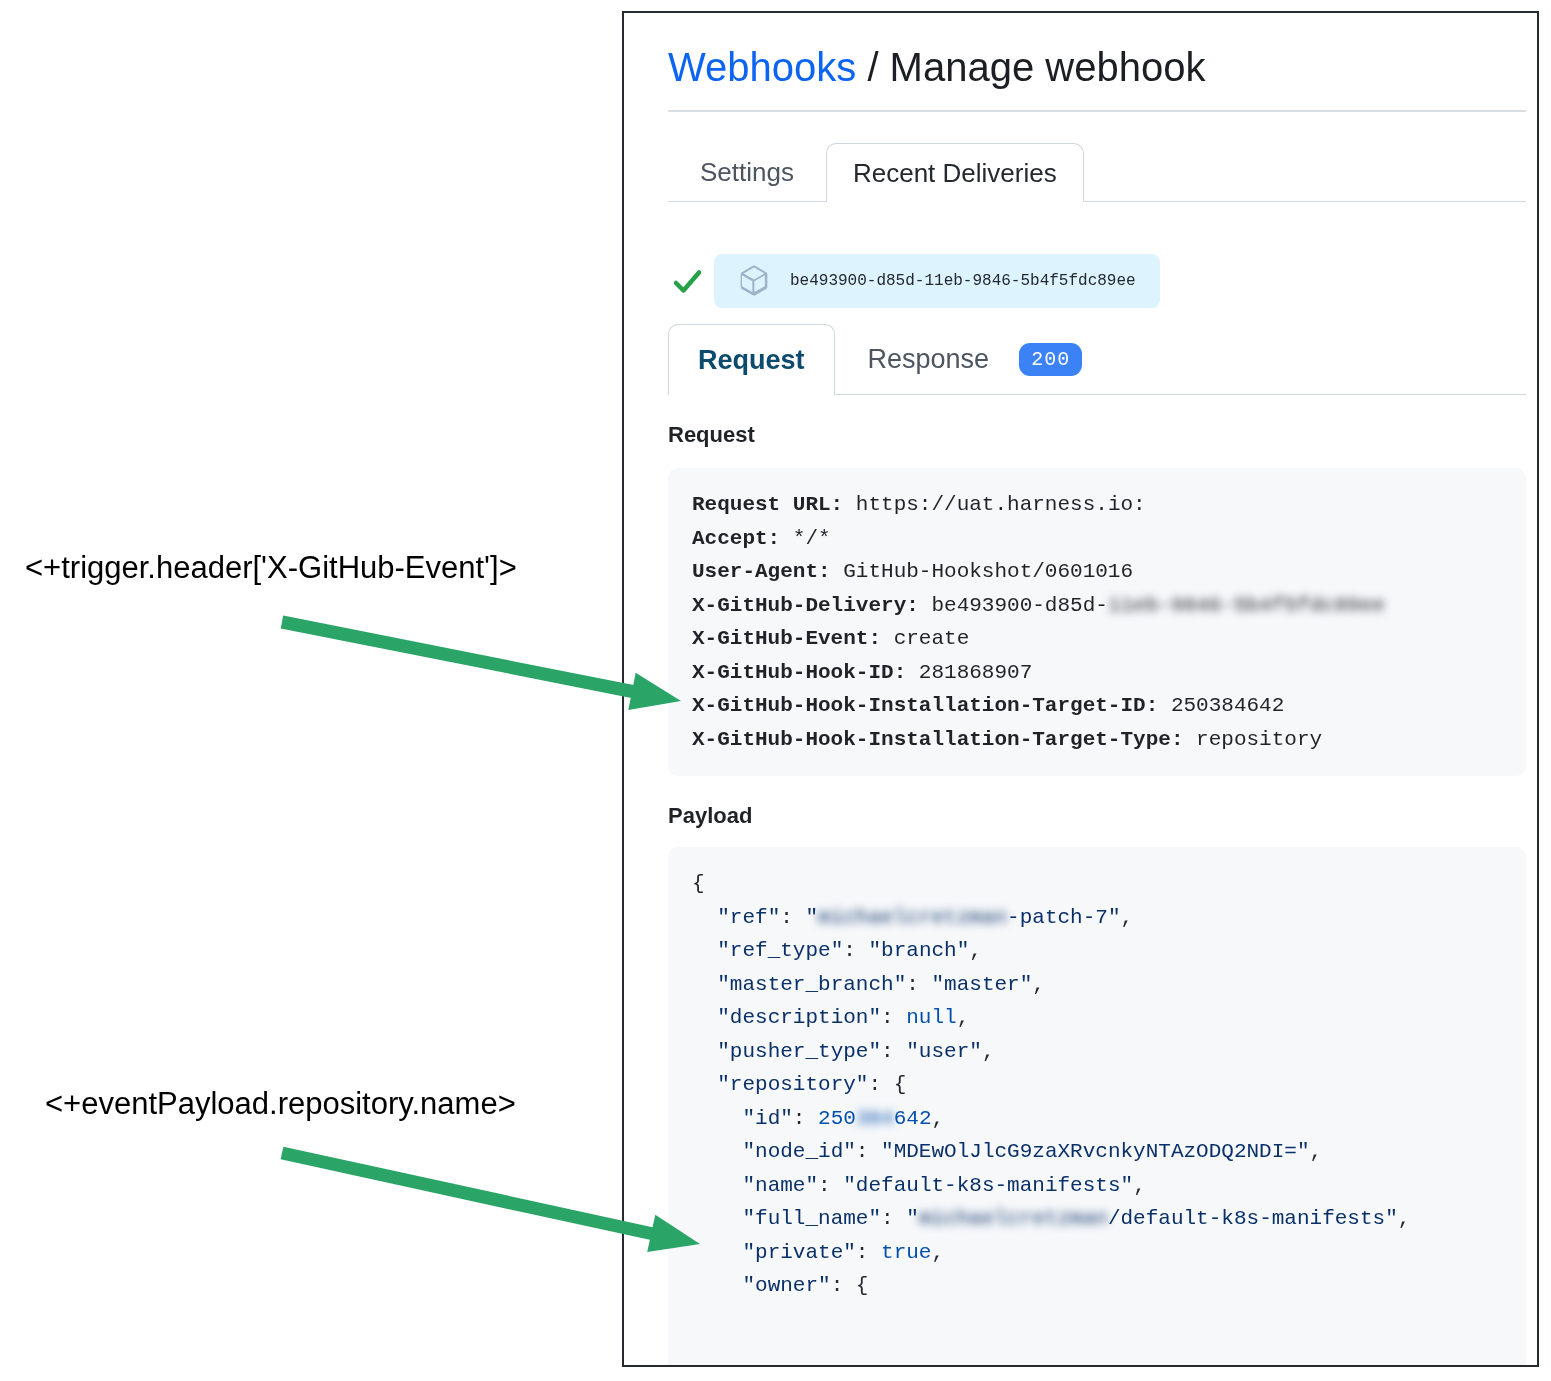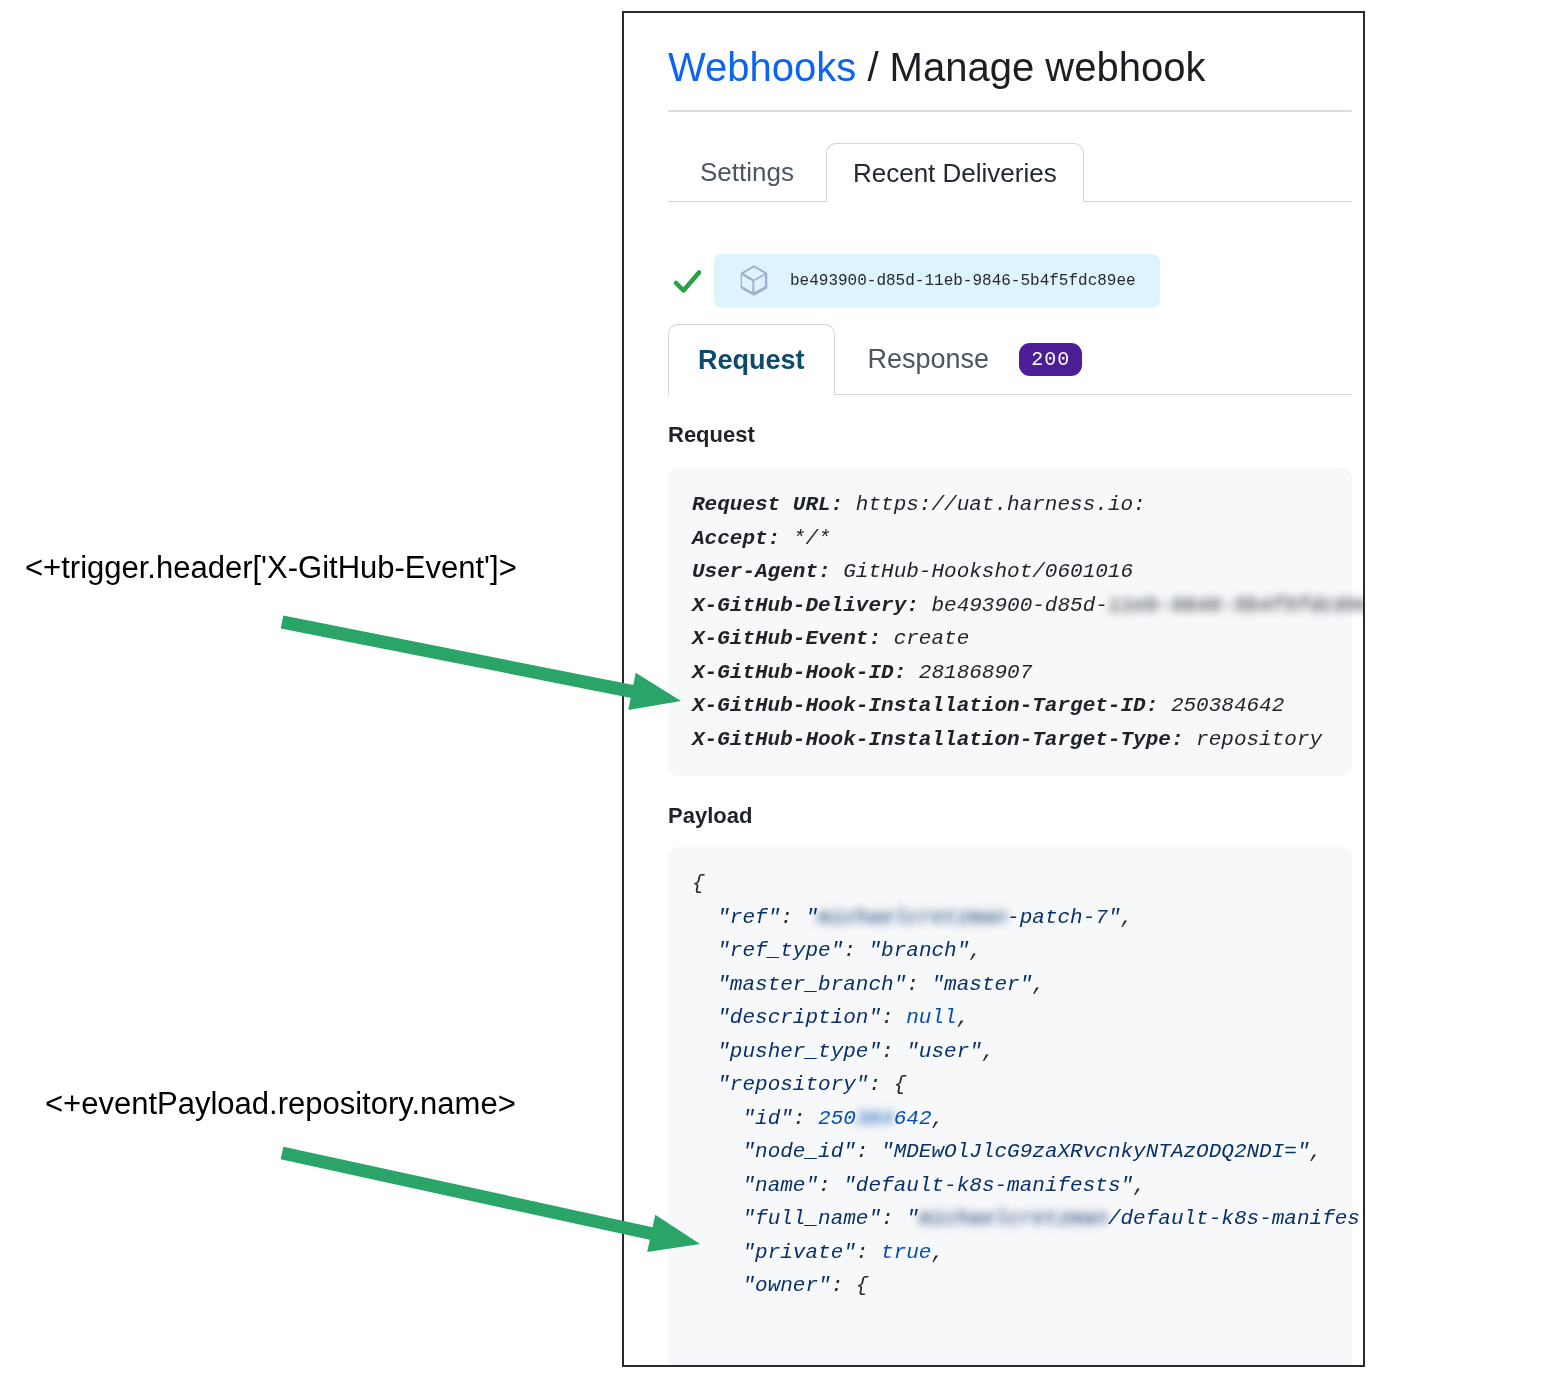--- a/index.html
+++ b/index.html
@@ -7,55 +7,55 @@
        font-family:"Liberation Sans",sans-serif;color:#1f2328;}
   .mono{font-family:"Liberation Mono","DejaVu Sans Mono",monospace;}
 
   
   .annotation{position:absolute;font-size:31px;color:#000;white-space:nowrap;}
   #ann-trigger{left:25px;top:550px;}
   #ann-payload{left:45px;top:1086px;}
   #arrow-overlay{position:absolute;left:0;top:0;pointer-events:none;z-index:5;}
 
   
-  .panel{position:absolute;left:622px;top:11px;width:743px;height:1356px;
+  .panel{position:absolute;left:622px;top:11px;width:917px;height:1356px;
          box-sizing:border-box;border:2px solid #272b31;background:#fff;
          padding:0 11px 0 44px;overflow:hidden;}
 
   .page-title{margin:30px 0 0;font-size:40px;line-height:48px;font-weight:500;color:#1b1f24;}
   .page-title .crumb-link{color:#0d64f0;text-decoration:none;cursor:pointer;}
   .title-rule{margin:19px 0 0;border:none;border-top:2px solid #d8dee4;}
 
   
   .tabrow{display:flex;align-items:stretch;border-bottom:1px solid #d0d7de;}
   .tabrow1{margin-top:31px;height:58px;}
   .tabrow2{margin-top:16px;height:70px;}
   .tab{display:flex;align-items:center;font-size:26px;color:#4c5560;cursor:pointer;}
   .tab.plain1{padding:0 32px;}
   .tab.active{background:#fff;border:1px solid #d0d7de;border-bottom:none;
               border-radius:10px 10px 0 0;margin-bottom:-1px;color:#24292f;position:relative;}
   .tab.active::after{content:"";position:absolute;left:0;right:0;bottom:-1px;height:2px;background:#fff;}
   #tab-recent-deliveries{padding:8px 26px;}
   #tab-request{padding:0 29px;font-size:27px;font-weight:600;color:#0c4a6e;}
   #tab-response{padding:0 30px 0 33px;font-size:27px;}
-  .status-badge{align-self:center;background:#4c1d95;color:#fff;font-size:20px;
+  .status-badge{align-self:center;background:#3b82f6;color:#fff;font-size:20px;
                 padding:5px 12px;border-radius:11px;letter-spacing:1px;}
 
   
   .delivery-row{margin-top:52px;display:flex;align-items:center;}
   .check-icon{margin-left:6px;flex:none;}
   .delivery-chip{margin-left:13px;display:flex;align-items:center;height:54px;
                  background:#ddf4ff;border-radius:8px;padding:0 24px;cursor:pointer;}
   .package-icon{flex:none;margin-right:20px;}
   .delivery-guid{font-size:16px;color:#24292f;}
 
   
   .section-heading{margin:26px 0 0;font-size:22px;line-height:28px;font-weight:700;color:#1f2328;}
   .codebox{margin-top:19px;background:#f6f8fa;border-radius:10px;
-           padding:20px 24px;font-size:21px;line-height:33.5px;color:#1f2328;font-style:italic;}
+           padding:20px 24px;font-size:21px;line-height:33.5px;color:#1f2328;}
   #payload-box{margin-top:17px;padding-bottom:70px;}
   .code-line{white-space:pre;}
   .hl{font-weight:700;}
   .key,.str{color:#0a3069;}
   .num,.const{color:#0550ae;}
   .punct{color:#24292f;}
   .blurred{filter:blur(4px);}
 </style>
 </head>
 <body>

